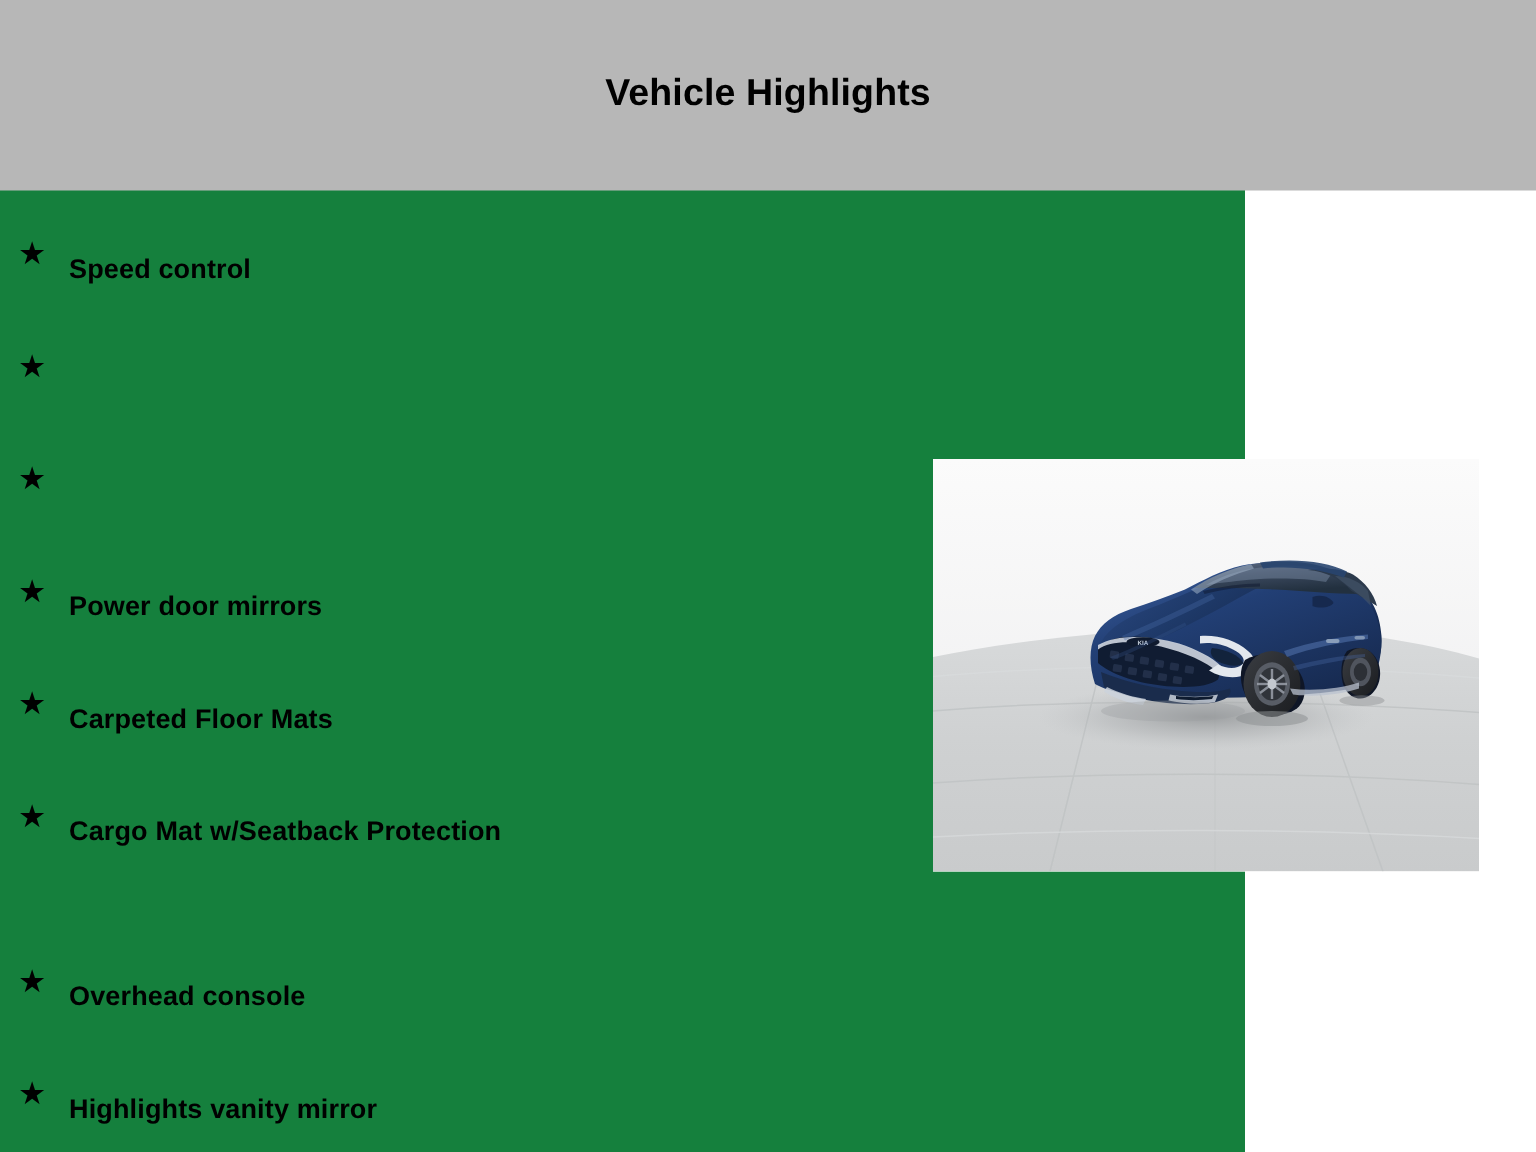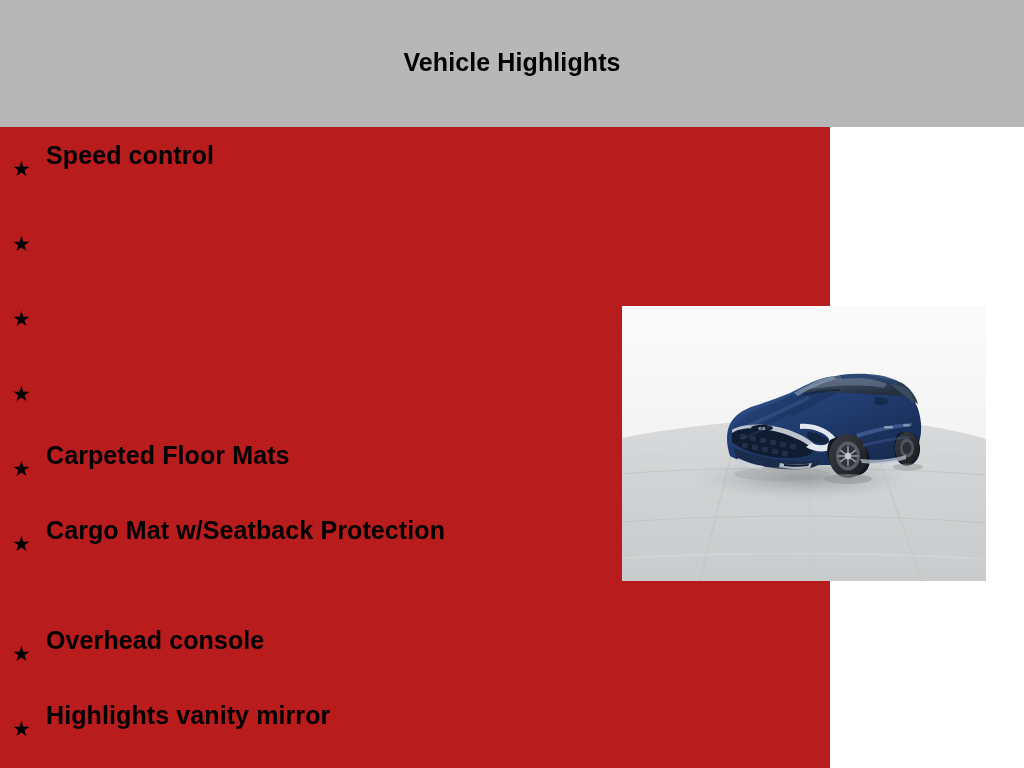--- a/index.html
+++ b/index.html
@@ -13,21 +13,21 @@
     overflow: hidden;
     background: #ffffff;
     font-family: "Liberation Sans", sans-serif;
     -webkit-font-smoothing: antialiased;
   }
 
   .page {
     position: relative;
     width: 830px;
     height: 768px;
-    background: #b91c1c;
+    background: #15803d;
   }
 
   
   .header-bar {
     position: absolute;
     left: 0;
     top: 0;
     width: 1024px;
     height: 127px;
     background: #b7b7b7;
@@ -76,25 +76,25 @@
     font-size: 21px;
     line-height: 1;
     color: #000000;
     text-align: left;
     padding-top: 32px;
     font-family: "DejaVu Sans", sans-serif;
   }
   .highlight-label {
     flex: 1 1 auto;
     font-family: "Liberation Sans", sans-serif;
-    font-size: 25px;
+    font-size: 18px;
     font-weight: bold;
     color: #000000;
     line-height: 34px;
-    padding-top: 11px;
+    padding-top: 35px;
     padding-left: 14px;
     max-width: 420px;
     letter-spacing: 0.1px;
   }
 
   
   .vehicle-photo {
     position: absolute;
     left: 622px;
     top: 306px;
@@ -133,20 +133,21 @@
     <li class="highlight-item">
       <span class="bullet-star">★</span>
     </li>
 
     <li class="highlight-item">
       <span class="bullet-star">★</span>
     </li>
 
     <li class="highlight-item">
       <span class="bullet-star">★</span>
+      <span class="highlight-label">Power door mirrors</span>
     </li>
 
     <li class="highlight-item">
       <span class="bullet-star">★</span>
       <span class="highlight-label">Carpeted Floor Mats</span>
     </li>
 
     <li class="highlight-item two-line">
       <span class="bullet-star">★</span>
       <span class="highlight-label">Cargo Mat w/Seatback Protection</span>

